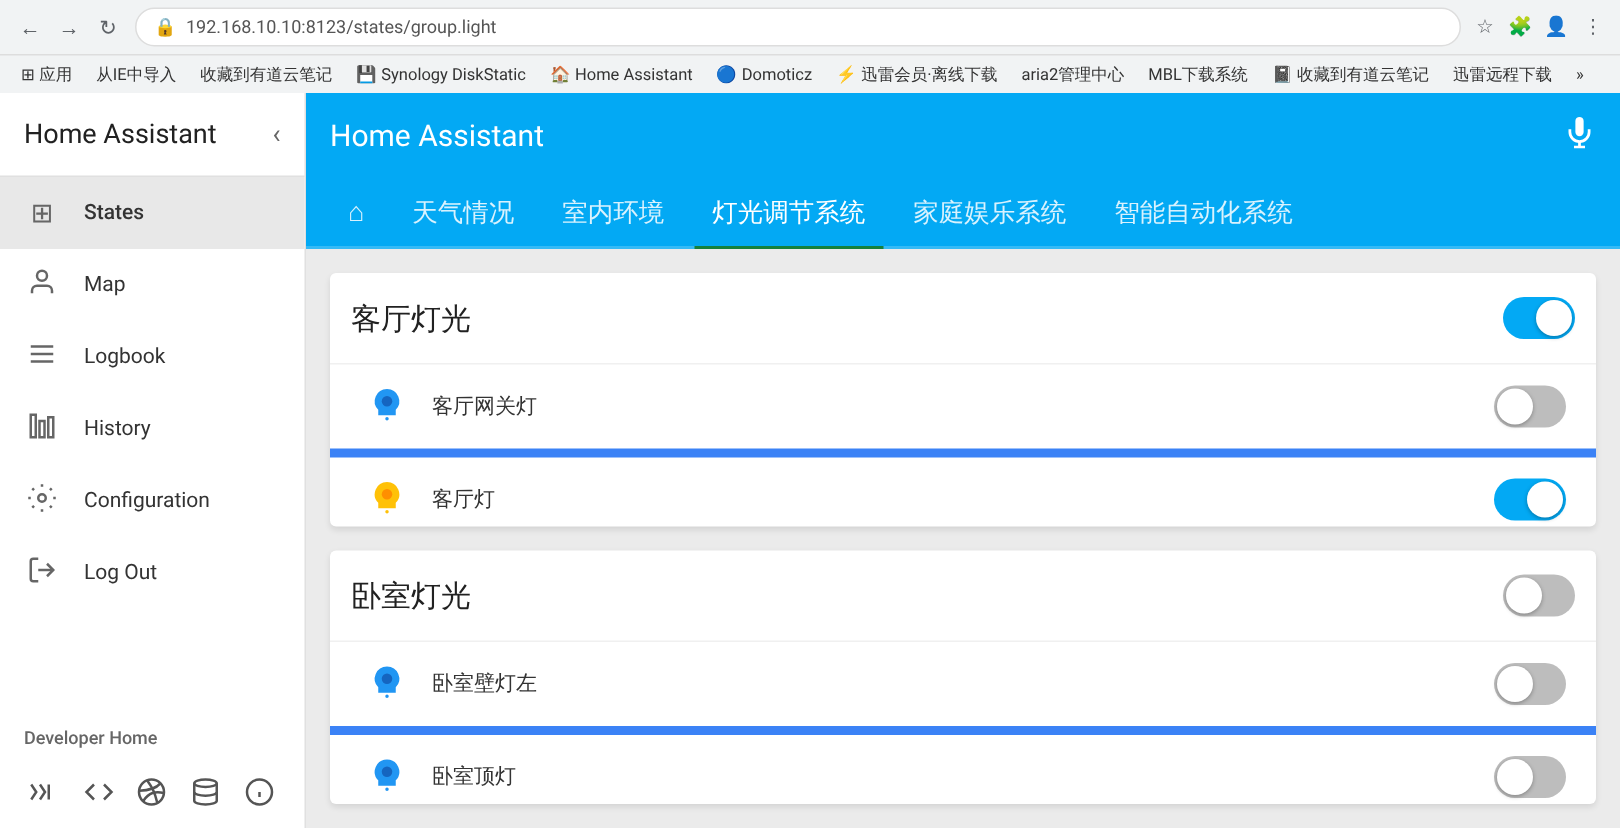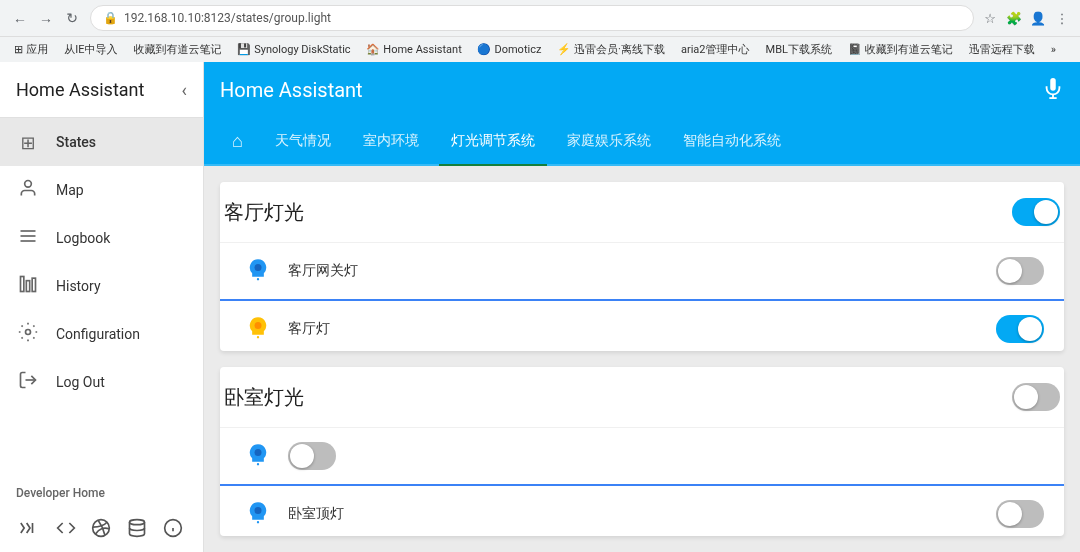--- a/index.html
+++ b/index.html
@@ -185,21 +185,21 @@
       align-items: center;
       padding: 0 16px;
       height: 48px;
       gap: 8px;
       border-bottom: 2px solid rgba(255,255,255,0.2);
     }
     .nav-tab {
       color: rgba(255,255,255,0.85);
       padding: 4px 12px;
       cursor: pointer;
-      font-size: 14px;
+      font-size: 17px;
       height: 48px;
       display: flex;
       align-items: center;
       border-bottom: 2px solid transparent;
       margin-bottom: -2px;
     }
     .nav-tab.active {
       color: white;
       border-bottom: 2px solid #15803d;
       font-weight: 500;
@@ -220,34 +220,34 @@
     .card {
       background: white;
       border-radius: 4px;
       box-shadow: 0 2px 4px rgba(0,0,0,0.1);
       overflow: hidden;
     }
     .card-header {
       display: flex;
       align-items: center;
       justify-content: space-between;
-      padding: 16px 4px;
+      padding: 16px 14px;
       border-bottom: 1px solid #f0f0f0;
       gap: 33px;
     }
     .card-title {
       font-size: 20px;
       font-weight: 400;
       color: #212121;
     }
     .card-row {
       display: flex;
       align-items: center;
       padding: 10px 20px;
-      border-bottom: 2px solid #3b82f6;
+      border-bottom: 6px solid #3b82f6;
     }
     .card-row:last-child { border-bottom: none; }
     .light-icon {
       width: 36px;
       height: 36px;
       display: flex;
       align-items: center;
       justify-content: center;
       margin-right: 12px;
     }
@@ -517,20 +517,21 @@
             <div class="toggle-knob"></div>
           </div>
         </div>
         <div class="card-row">
           <div class="light-icon">
             <svg viewBox="0 0 24 24" fill="#2196F3">
               <path d="M12 2a7 7 0 0 1 5 11.9V17H7v-3.1A7 7 0 0 1 12 2zm0 18a1 1 0 0 1 0-2h0a1 1 0 0 1 0 2zm-2-1h4"></path>
               <circle cx="12" cy="9" r="3" fill="#1565C0"></circle>
             </svg>
           </div>
+          <span class="light-name">卧室壁灯左</span>
           <div class="toggle off">
             <div class="toggle-knob"></div>
           </div>
         </div>
         <div class="card-row">
           <div class="light-icon">
             <svg viewBox="0 0 24 24" fill="#2196F3">
               <path d="M12 2a7 7 0 0 1 5 11.9V17H7v-3.1A7 7 0 0 1 12 2zm0 18a1 1 0 0 1 0-2h0a1 1 0 0 1 0 2zm-2-1h4"></path>
               <circle cx="12" cy="9" r="3" fill="#1565C0"></circle>
             </svg>

